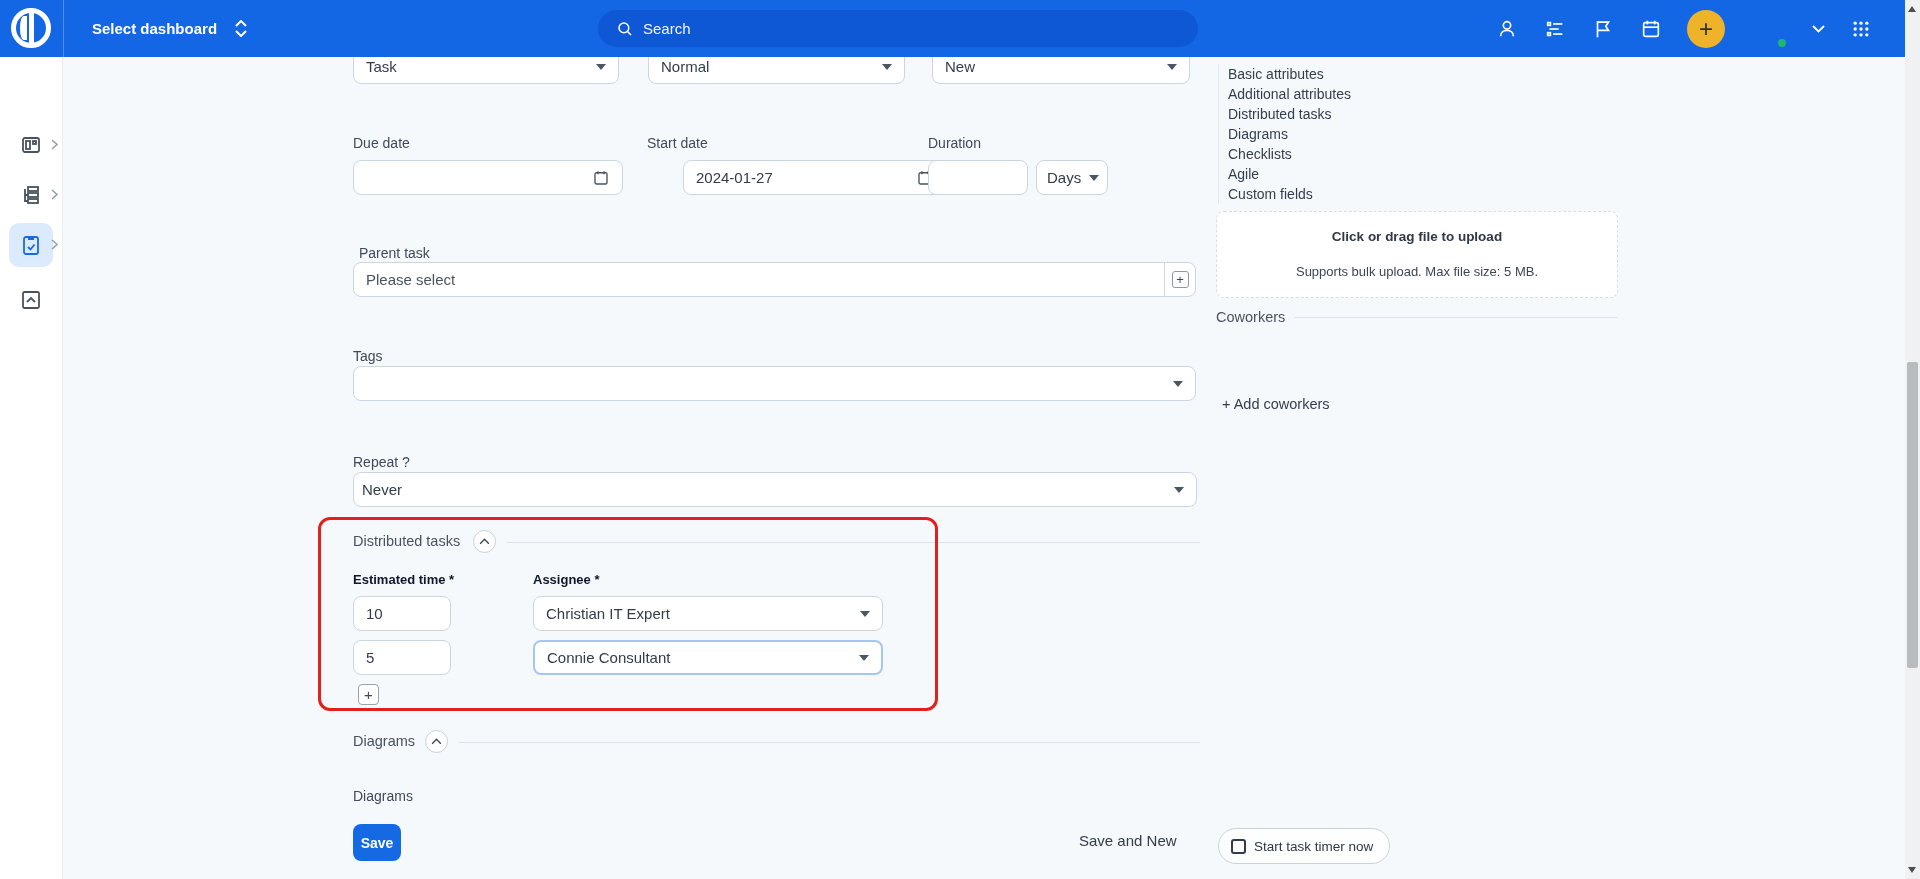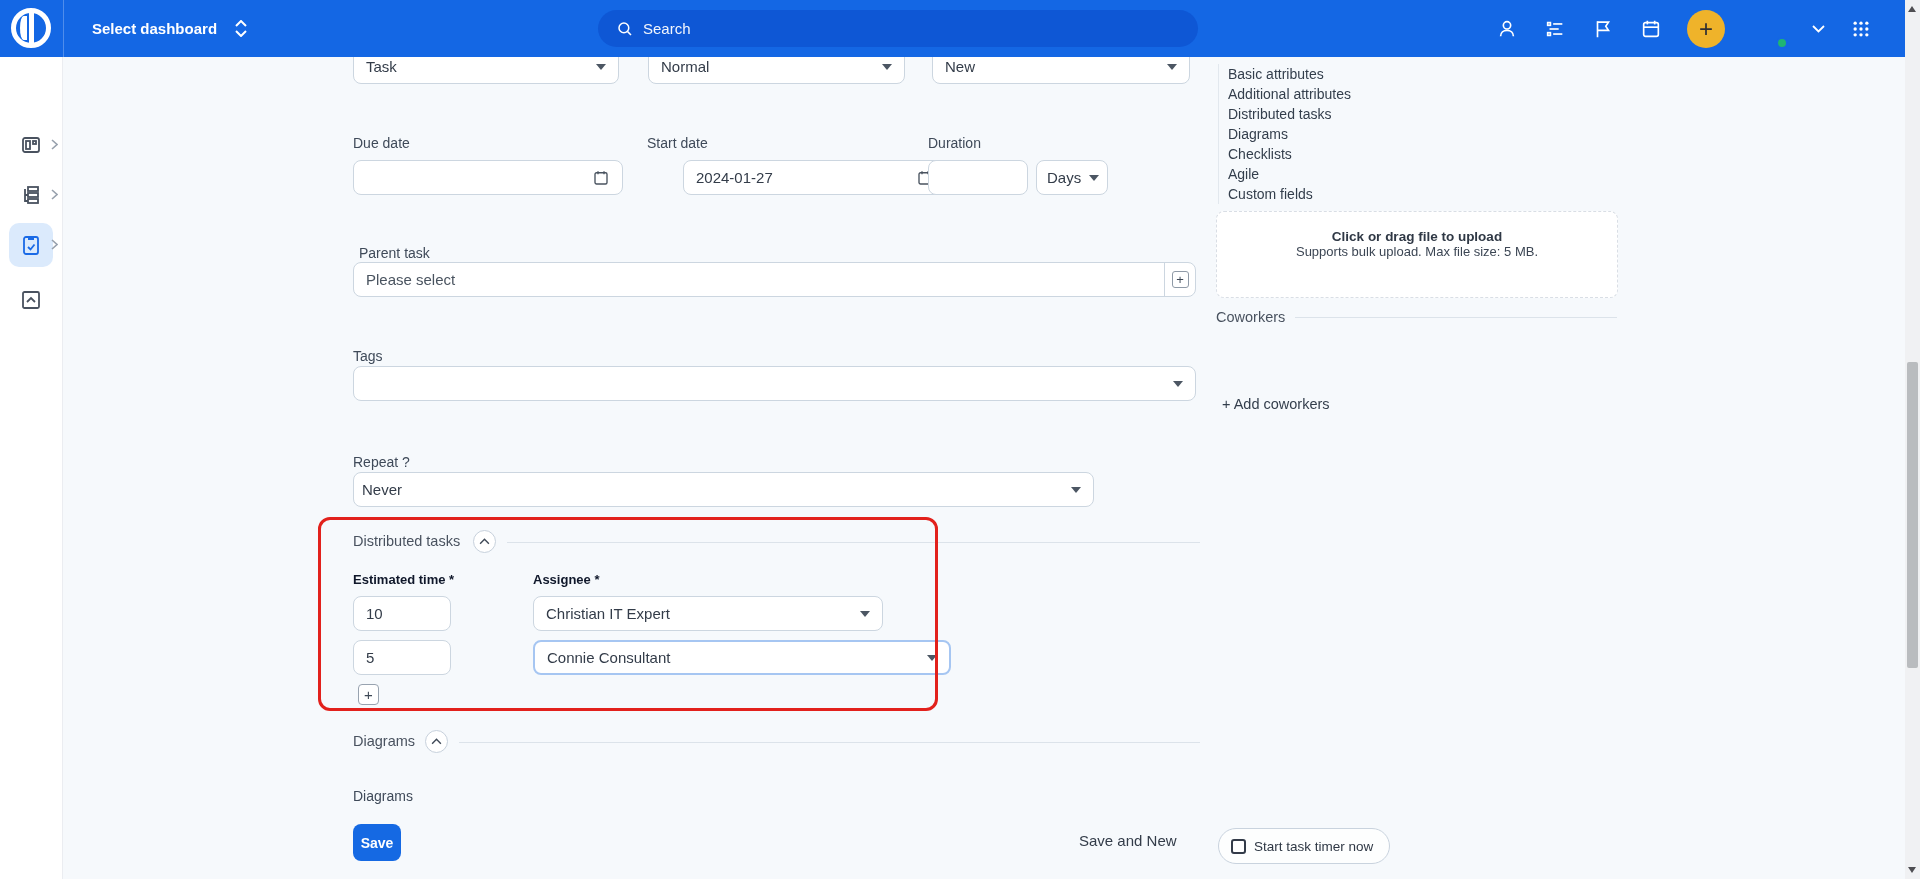--- a/index.html
+++ b/index.html
@@ -64,21 +64,21 @@
   .save-new { position:absolute; left:1079px; top:832px; font-size:15px; font-weight:500; color:#333c49; cursor:pointer; }
   .timer-pill { position:absolute; left:1218px; top:828px; width:172px; height:36px; border:1px solid #c9d3de; border-radius:18px; background:#fdfefe; display:flex; align-items:center; gap:8px; padding:0 12px; cursor:pointer; }
   .timer-pill .box { width:15px; height:15px; border:2px solid #333b49; border-radius:3px; background:#fff; flex:none; }
   .timer-pill .lbl { font-size:13.5px; color:#2f3845; white-space:nowrap; }
 
   
   .rnav { position:absolute; left:1218px; top:64px; width:400px; border-left:1px solid #e2e8ee; padding-left:9px; }
   .rnav a { display:block; font-size:14px; color:#333e4c; line-height:20px; text-decoration:none; cursor:pointer; }
   .upload-box { position:absolute; left:1216px; top:211px; width:402px; height:87px; background:#fff; border:1.5px dashed #d9dee5; border-radius:8px; text-align:center; padding-top:17px; cursor:pointer; }
   .upload-title { font-size:13.5px; font-weight:700; color:#2f3845; }
-  .upload-sub { font-size:13px; color:#3c4654; margin-top:0; }
+  .upload-sub { font-size:13px; color:#3c4654; margin-top:20px; }
   .coworkers-hd { position:absolute; left:1216px; top:309px; font-size:14.5px; color:#49525f; }
   .coworkers-line { position:absolute; left:1295px; top:317px; width:322px; height:1px; background:#dce3ea; }
   .add-coworkers { position:absolute; left:1222px; top:396px; font-size:14.5px; color:#333e4c; cursor:pointer; }
 
   svg { display:block; }
 </style>
 </head>
 <body>
 
 <div id="app">
@@ -139,21 +139,21 @@
       </span>
     </div>
 
     <div class="flabel" style="left:353px; top:348px;">Tags</div>
     <div class="fctrl select" style="left:353px; top:366px; width:843px;">
       <span></span>
       <span class="caret"></span>
     </div>
 
     <div class="flabel" style="left:353px; top:454px;">Repeat ?</div>
-    <div class="fctrl select" style="left:353px; top:472px; width:741px;padding-left:8px;">
+    <div class="fctrl select" style="left:353px; top:472px; width:844px;padding-left:8px;">
       <span>Never</span>
       <span class="caret"></span>
     </div>
 
     <div class="section-title" style="left:353px; top:533px;">Distributed tasks</div>
     <div class="chev-circle" style="left:473px; top:530px;">
       <svg width="11" height="7" viewBox="0 0 12 8" fill="none" stroke="#3e4856" stroke-width="1.6">
           <polyline points="1,6.5 6,1.5 11,6.5"></polyline>
         </svg>
     </div>
@@ -166,21 +166,21 @@
       <input type="text" value="10" style="">
     </div>
     <div class="fctrl select" style="left:533px; top:596px; width:350px;">
       <span>Christian IT Expert</span>
       <span class="caret"></span>
     </div>
 
     <div class="fctrl" style="left:353px; top:640px; width:98px;">
       <input type="text" value="5" style="">
     </div>
-    <div class="fctrl select focused" style="left:533px; top:640px; width:418px;">
+    <div class="fctrl select focused" style="left:533px; top:640px; width:350px;">
       <span>Connie Consultant</span>
       <span class="caret"></span>
     </div>
 
     <div class="row-plus" style="left:358px; top:684px;">+</div>
 
     <div class="section-title" style="left:353px; top:733px;">Diagrams</div>
     <div class="chev-circle" style="left:425px; top:730px;">
       <svg width="11" height="7" viewBox="0 0 12 8" fill="none" stroke="#3e4856" stroke-width="1.6">
           <polyline points="1,6.5 6,1.5 11,6.5"></polyline>

